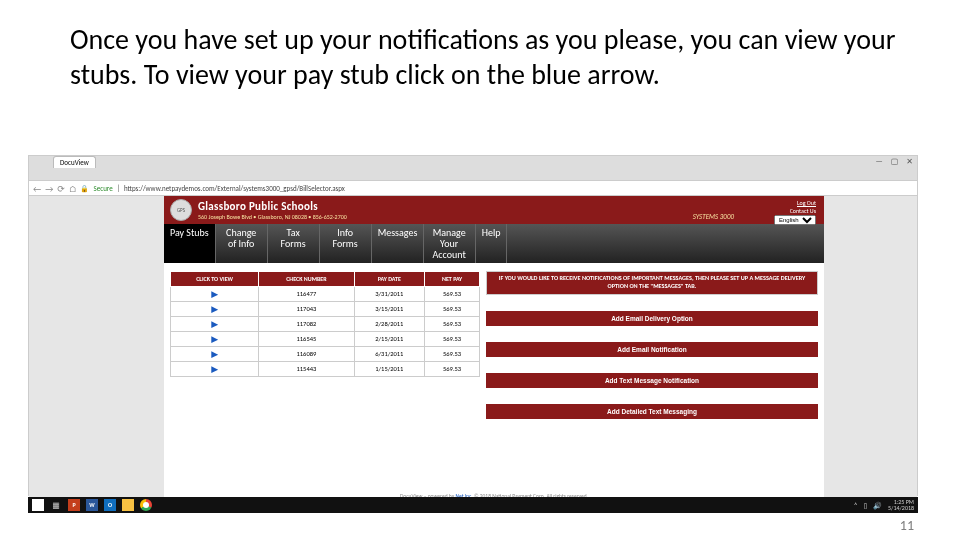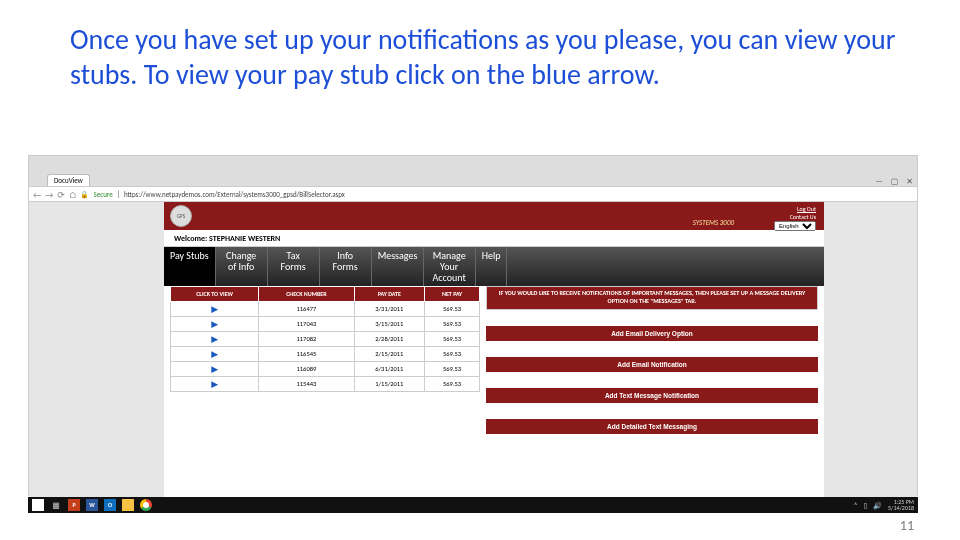--- a/index.html
+++ b/index.html
@@ -13,38 +13,38 @@
     position: relative;
   }
   .slide-text {
     position: absolute;
     left: 70px;
     top: 22px;
     width: 840px;
     font-family: Calibri, sans-serif;
     font-size: 28px;
     line-height: 1.25;
-    color: #1d4ed8;
+    color: #000000;
   }
   .browser-frame {
     position: absolute;
     left: 28px;
     top: 155px;
     width: 890px;
     height: 341px;
     background: #f0f0f0;
     border: 1px solid #ccc;
   }
   .browser-tabbar {
-    height: 30px;
+    height: 24px;
     background: #ddd;
     display: flex;
-    align-items: flex-end;
-    font-size: 7px;
-    padding: 0 18px;
+    align-items: flex-start;
+    font-size: 7px;
+    padding: 0 24px;
     gap: 4px;
     position: relative;
   }
   .tab {
     background: #fff; border: 1px solid #bbb; border-bottom: none;
     padding: 1px 6px; border-radius: 3px 3px 0 0;
   }
   .winctrls { position: absolute; right: 4px; display: flex; gap: 8px; font-size: 8px; color: #555;}
   .browser-addr {
     height: 16px;
@@ -110,21 +110,21 @@
   .menu .m {
     padding: 3px 6px;
     border-right: 1px solid #666;
     text-align: center;
     line-height: 1.1;
     max-width: 52px;
   }
   .menu .m.active { background: #000; }
   .body-row {
     display: flex;
-    padding: 0 6px;
+    padding: 8px 6px;
     gap: 6px;
   }
   .table-wrap { flex: 0 0 310px; }
   table.stubs {
     border-collapse: collapse;
     width: 100%;
     font-size: 6.5px;
   }
   table.stubs th {
     background: #8a1a1a; color: #fff; padding: 3px 3px; border: 1px solid #fff;
@@ -214,30 +214,33 @@
     <span class="nav-ico">⌂</span>
     <span class="lock">🔒</span>
     <span class="secure">Secure</span>
     <span>|</span>
     <span class="url">https://www.netpaydemos.com/External/systems3000_gpsd/BillSelector.aspx</span>
   </div>
   <div class="content-area">
     <div class="page">
       <div class="hdr">
         <div class="seal">GPS</div>
+        <div>
+          <div class="hdr-title">Glassboro Public Schools</div>
+          <div class="hdr-sub">560 Joseph Bowe Blvd • Glassboro, NJ 08028 • 856-652-2700</div>
+        </div>
         <div class="brand">SYSTEMS 3000</div>
         <div class="hdr-right">
           <div class="logout">Log Out</div>
           <div>Contact Us</div>
           <select>
             <option>English</option>
           </select>
         </div>
       </div>
-      <div class="welcome">Welcome: STEPHANIE WESTERN</div>
       <div class="menu">
         <div class="m active">Pay Stubs</div>
         <div class="m">Change of Info</div>
         <div class="m">Tax Forms</div>
         <div class="m">Info Forms</div>
         <div class="m">Messages</div>
         <div class="m">Manage Your Account</div>
         <div class="m">Help</div>
       </div>
       <div class="body-row">

